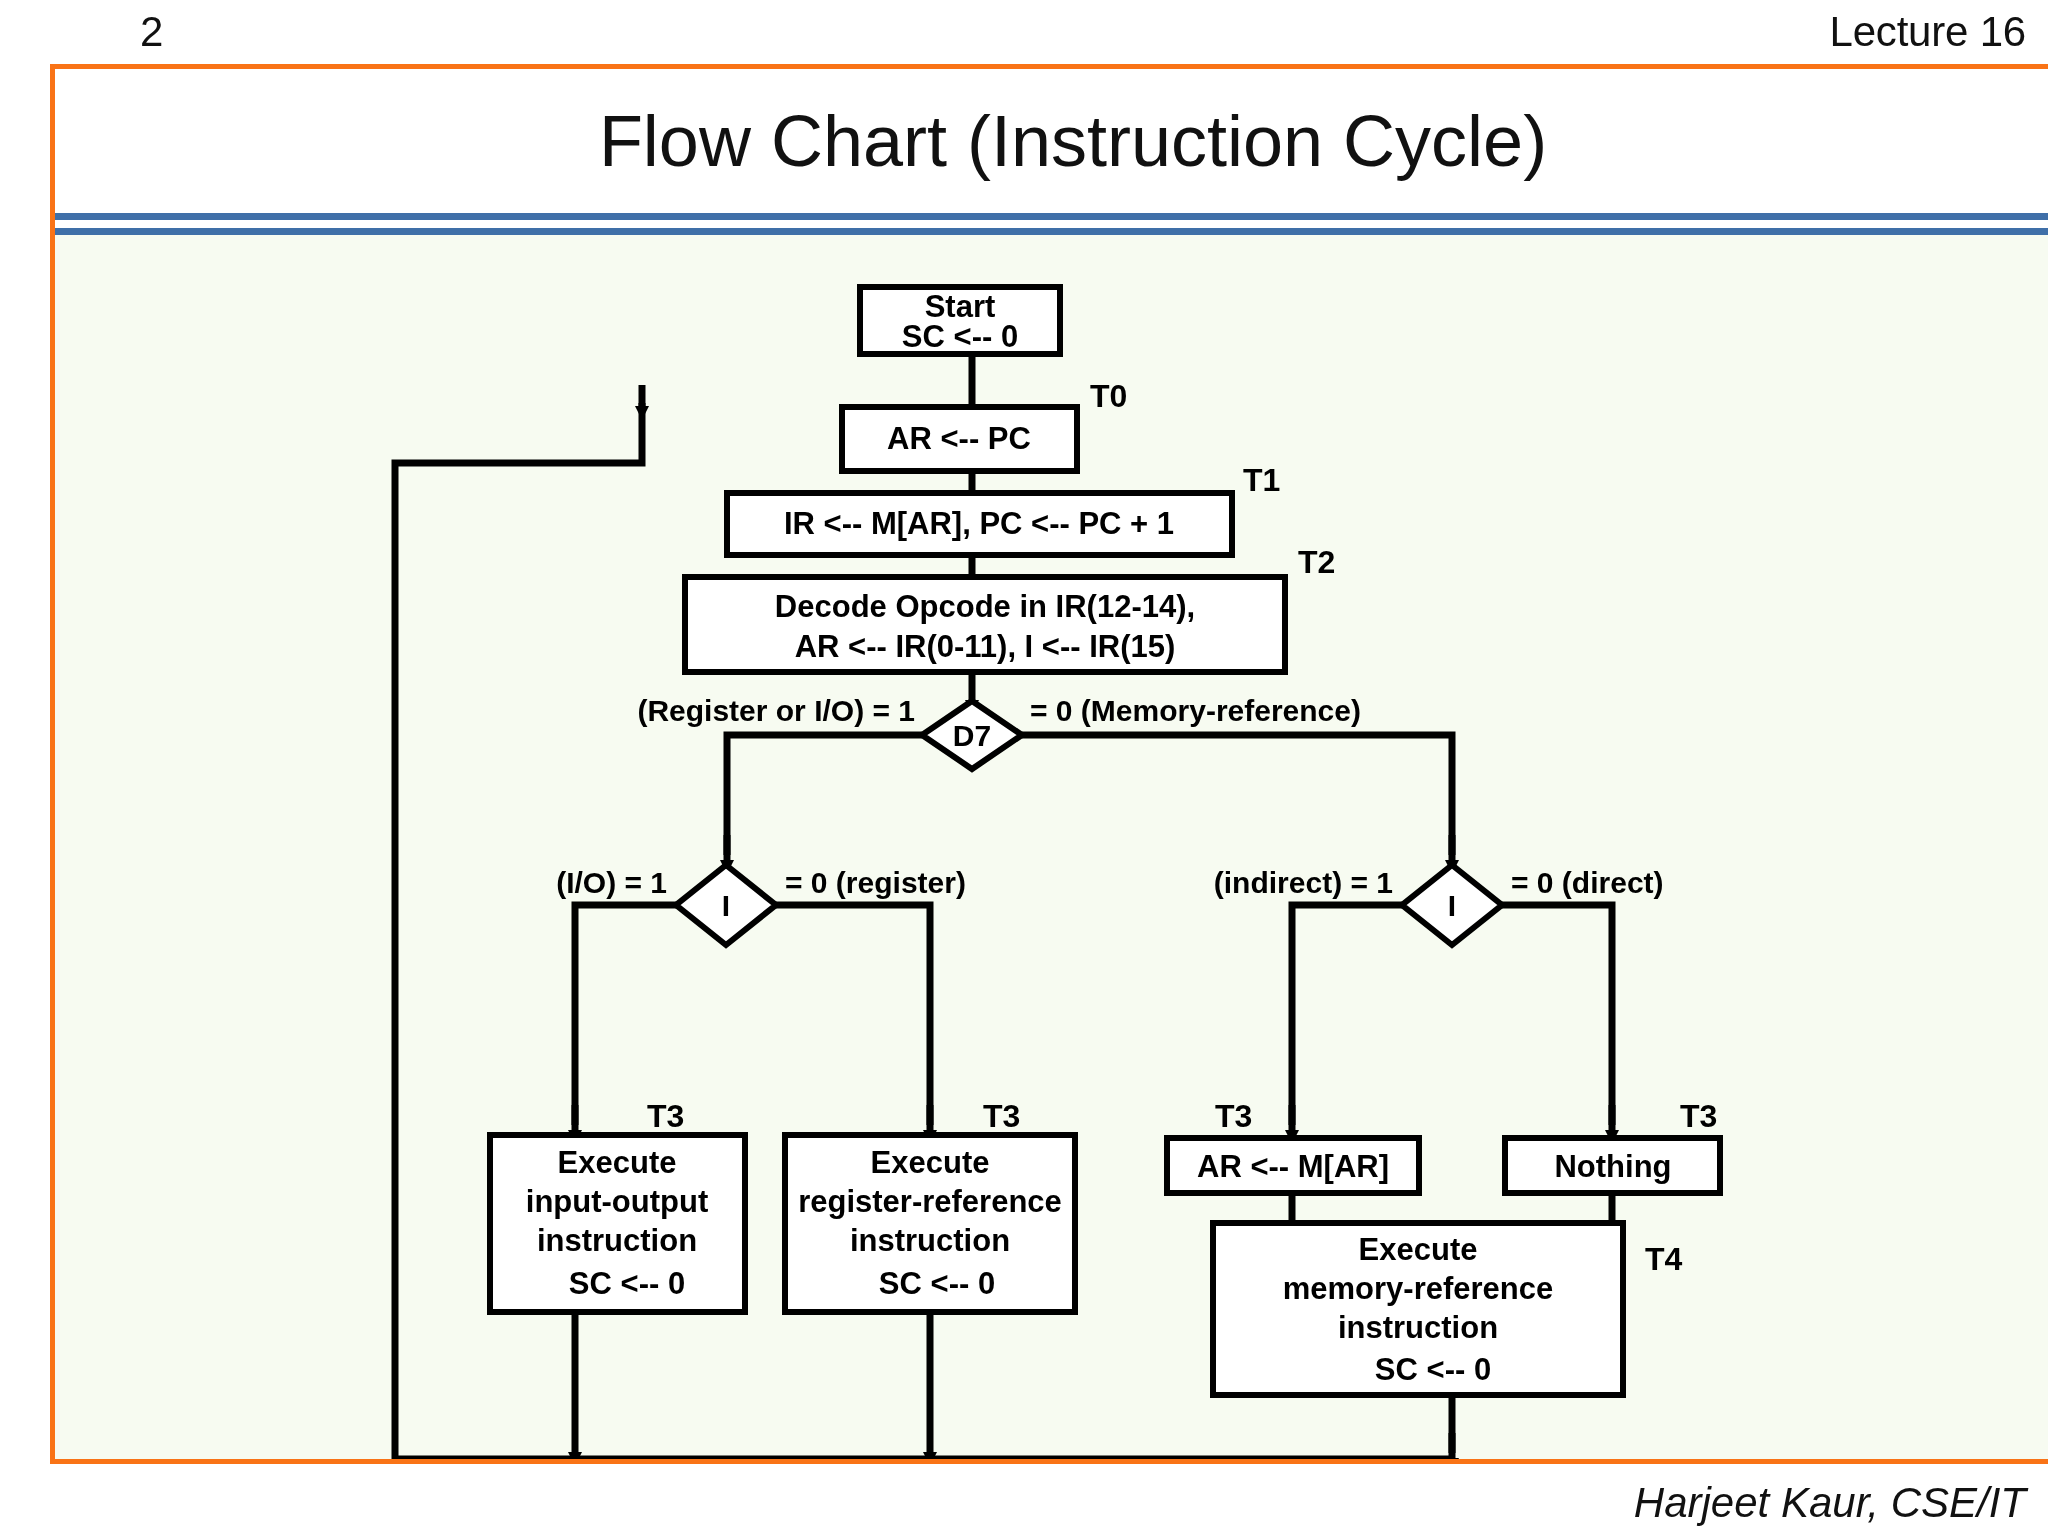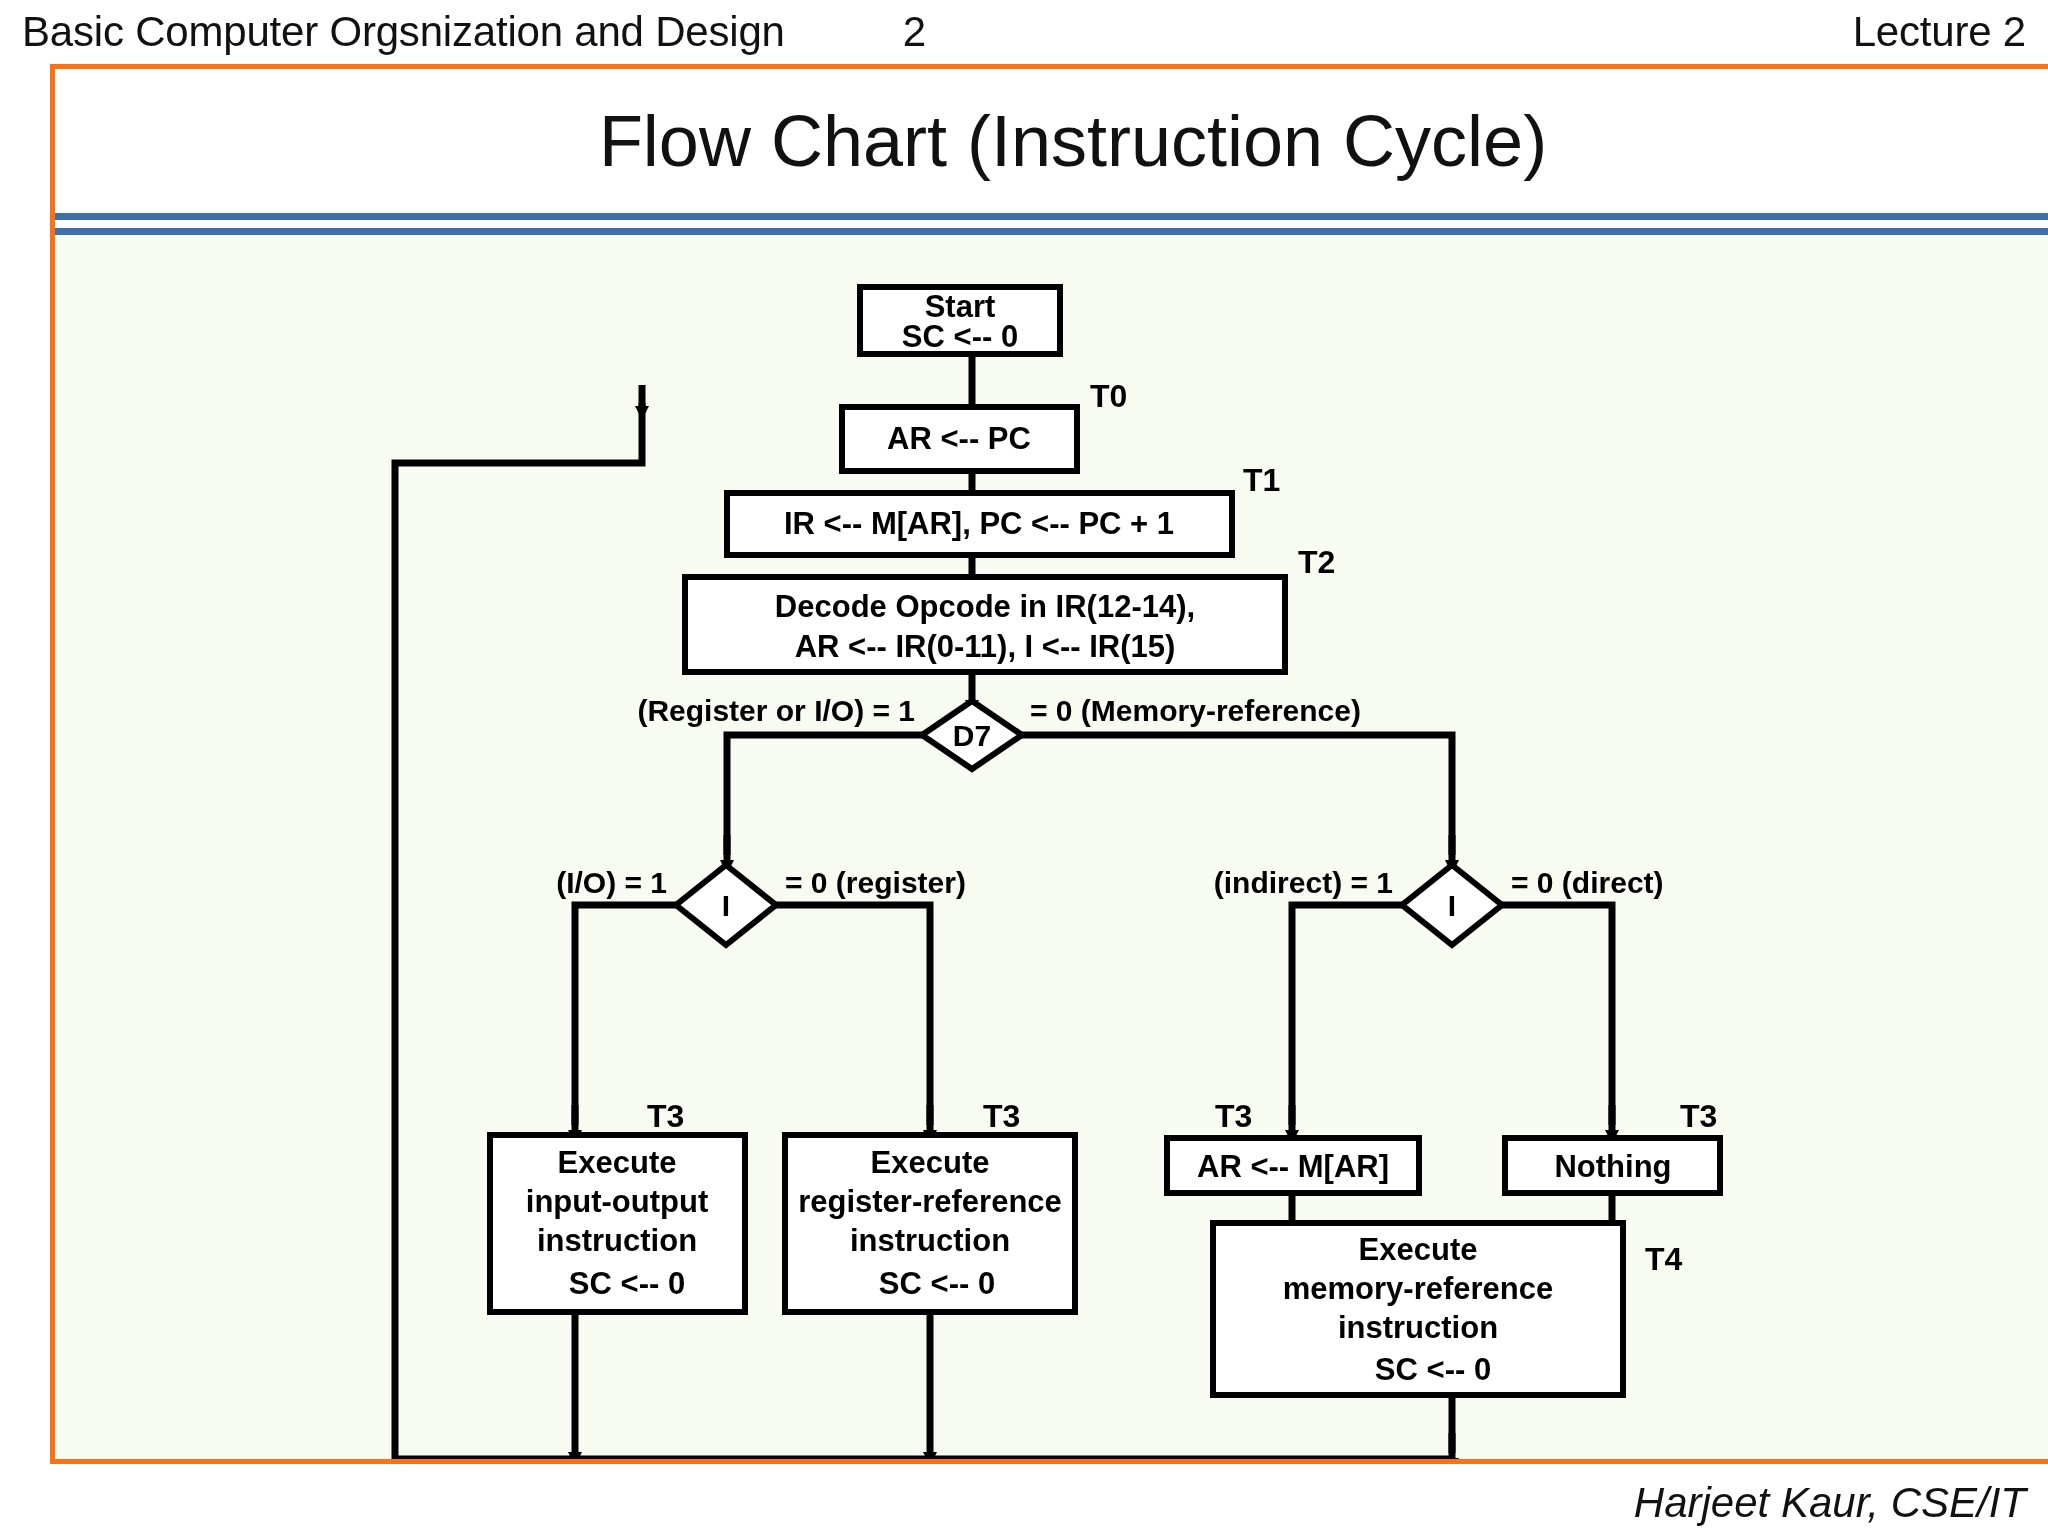--- a/index.html
+++ b/index.html
@@ -140,23 +140,22 @@
     font-size: 30px;
   }
   .mid { text-anchor: middle; }
   .start-anchor { text-anchor: start; }
   .end-anchor { text-anchor: end; }
 </style>
 </head>
 <body>
 
 <div id="header-bar">
-  <div class="hdr-text" id="hdr-left">Basic Computer Orgsnization and Design</div>
   <div class="hdr-text" id="hdr-page">2</div>
-  <div class="hdr-text" id="hdr-right">Lecture 2</div>
+  <div class="hdr-text" id="hdr-right">Lecture 16</div>
 </div>
 
 <div id="slide-frame">
 
   <div id="slide-title-area">
     <div id="slide-title">Flow Chart (Instruction Cycle)</div>
   </div>
   <div class="divider" id="divider-top"></div>
   <div class="divider" id="divider-bottom"></div>
 

